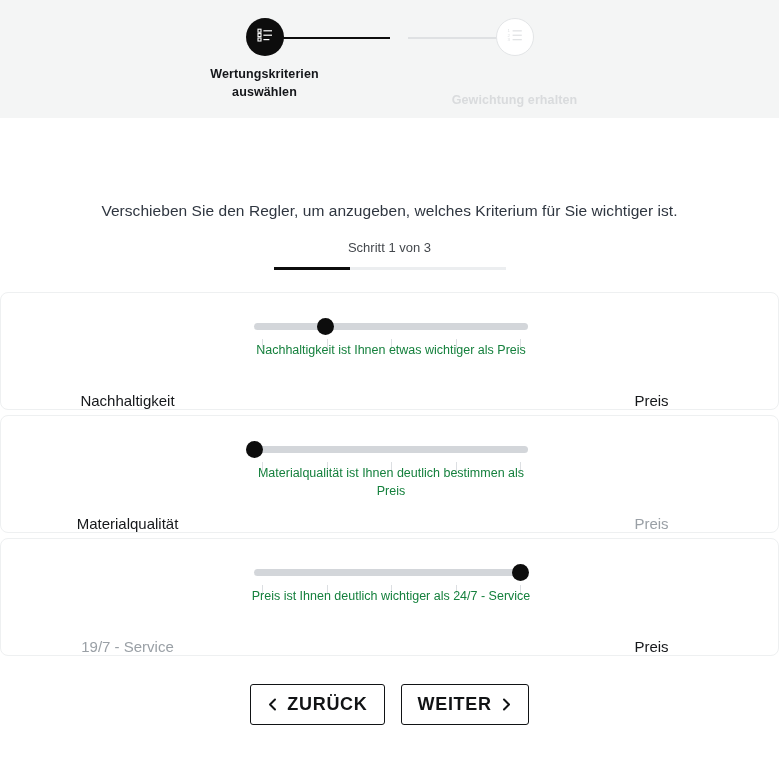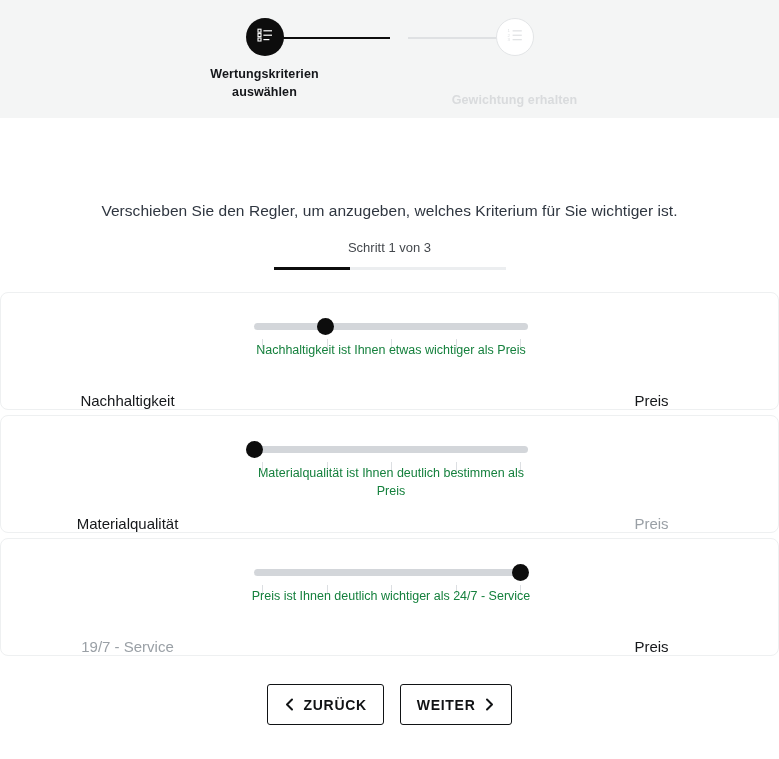--- a/index.html
+++ b/index.html
@@ -211,21 +211,21 @@
   .nav-btn {
     min-width: 101px;
     height: 41px;
     border: 1.6px solid #111315;
     border-radius: 3px;
     background: #ffffff;
     display: flex;
     align-items: center;
     justify-content: center;
     gap: 9px;
-    font-size: 14px;
+    font-size: 18px;
     font-weight: bold;
     letter-spacing: 0.7px;
     color: #111315;
     cursor: pointer;
     padding: 0 16px;
     font-family: "Liberation Sans", sans-serif;
   }
 
   .chev { display: flex; align-items: center; }
 </style>

